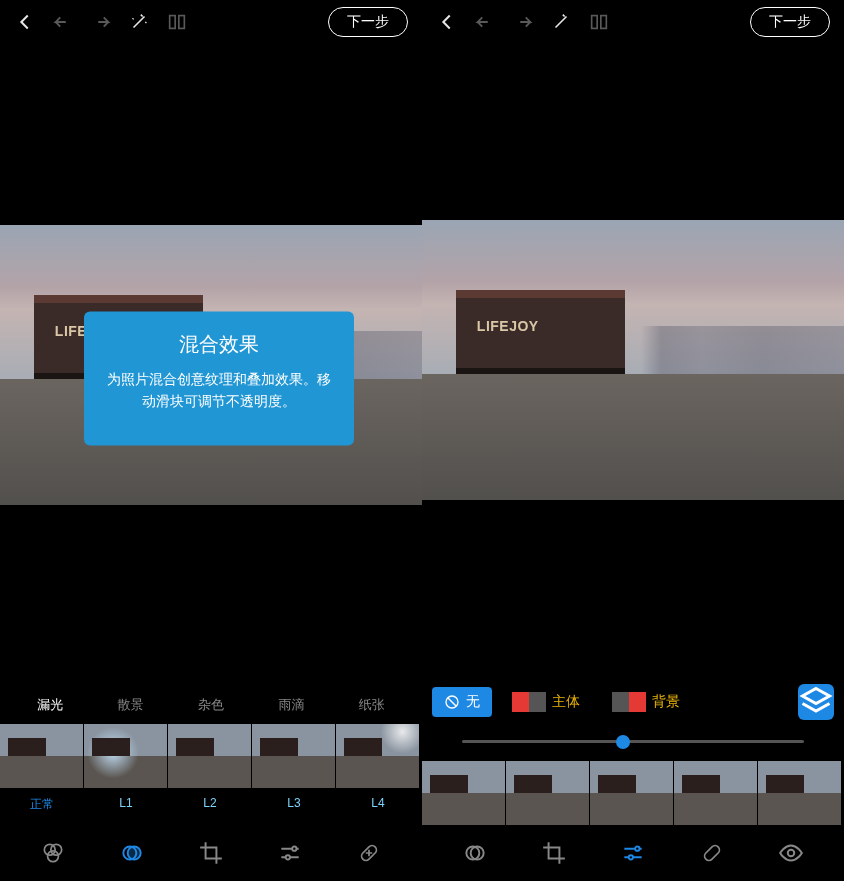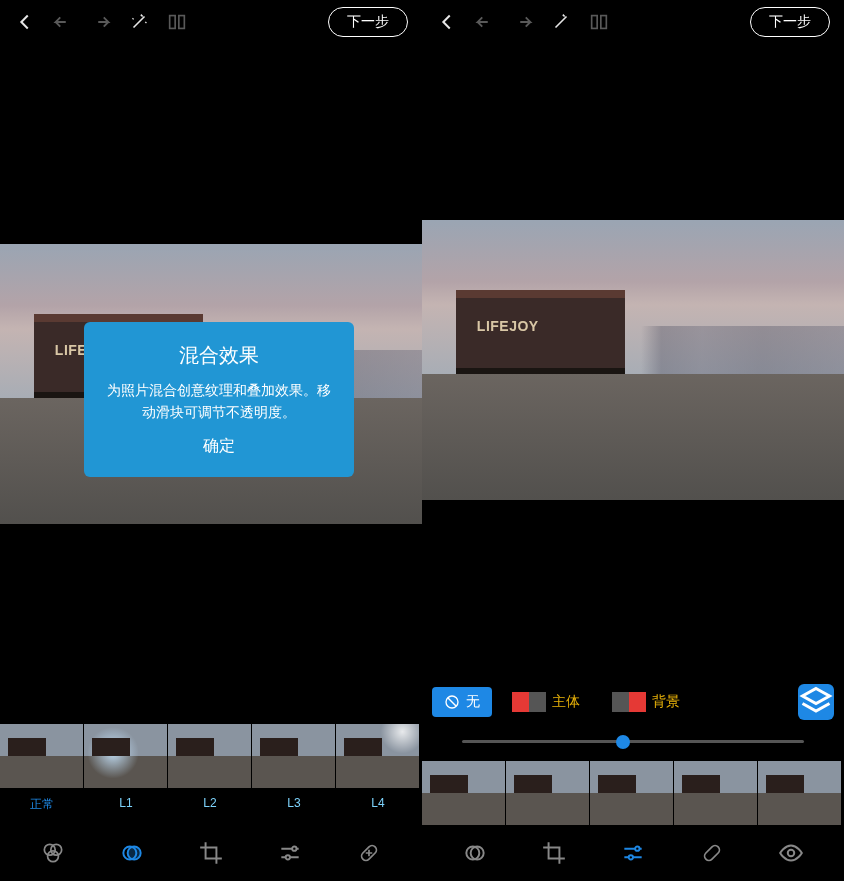--- a/index.html
+++ b/index.html
@@ -212,24 +212,30 @@
           <span></span>
           <span></span>
           <span></span>
           <span></span>
         </div>
       <div class="water"></div>
     </div>
     <div class="popup">
       <h3>混合效果</h3>
       <p>为照片混合创意纹理和叠加效果。移动滑块可调节不透明度。</p>
-      <div class="ok">确定</div>
-    </div>
-  </div>
-
+    </div>
+  </div>
+
+  <div class="tabs">
+    <div class="tab active">漏光</div>
+    <div class="tab">散景</div>
+    <div class="tab">杂色</div>
+    <div class="tab">雨滴</div>
+    <div class="tab">纸张</div>
+  </div>
 
   <div class="filmstrip">
     <div class="fthumb">
         <div class="mini"></div>
       </div>
     <div class="fthumb flare">
         <div class="mini"></div>
       </div>
     <div class="fthumb">
         <div class="mini"></div>

